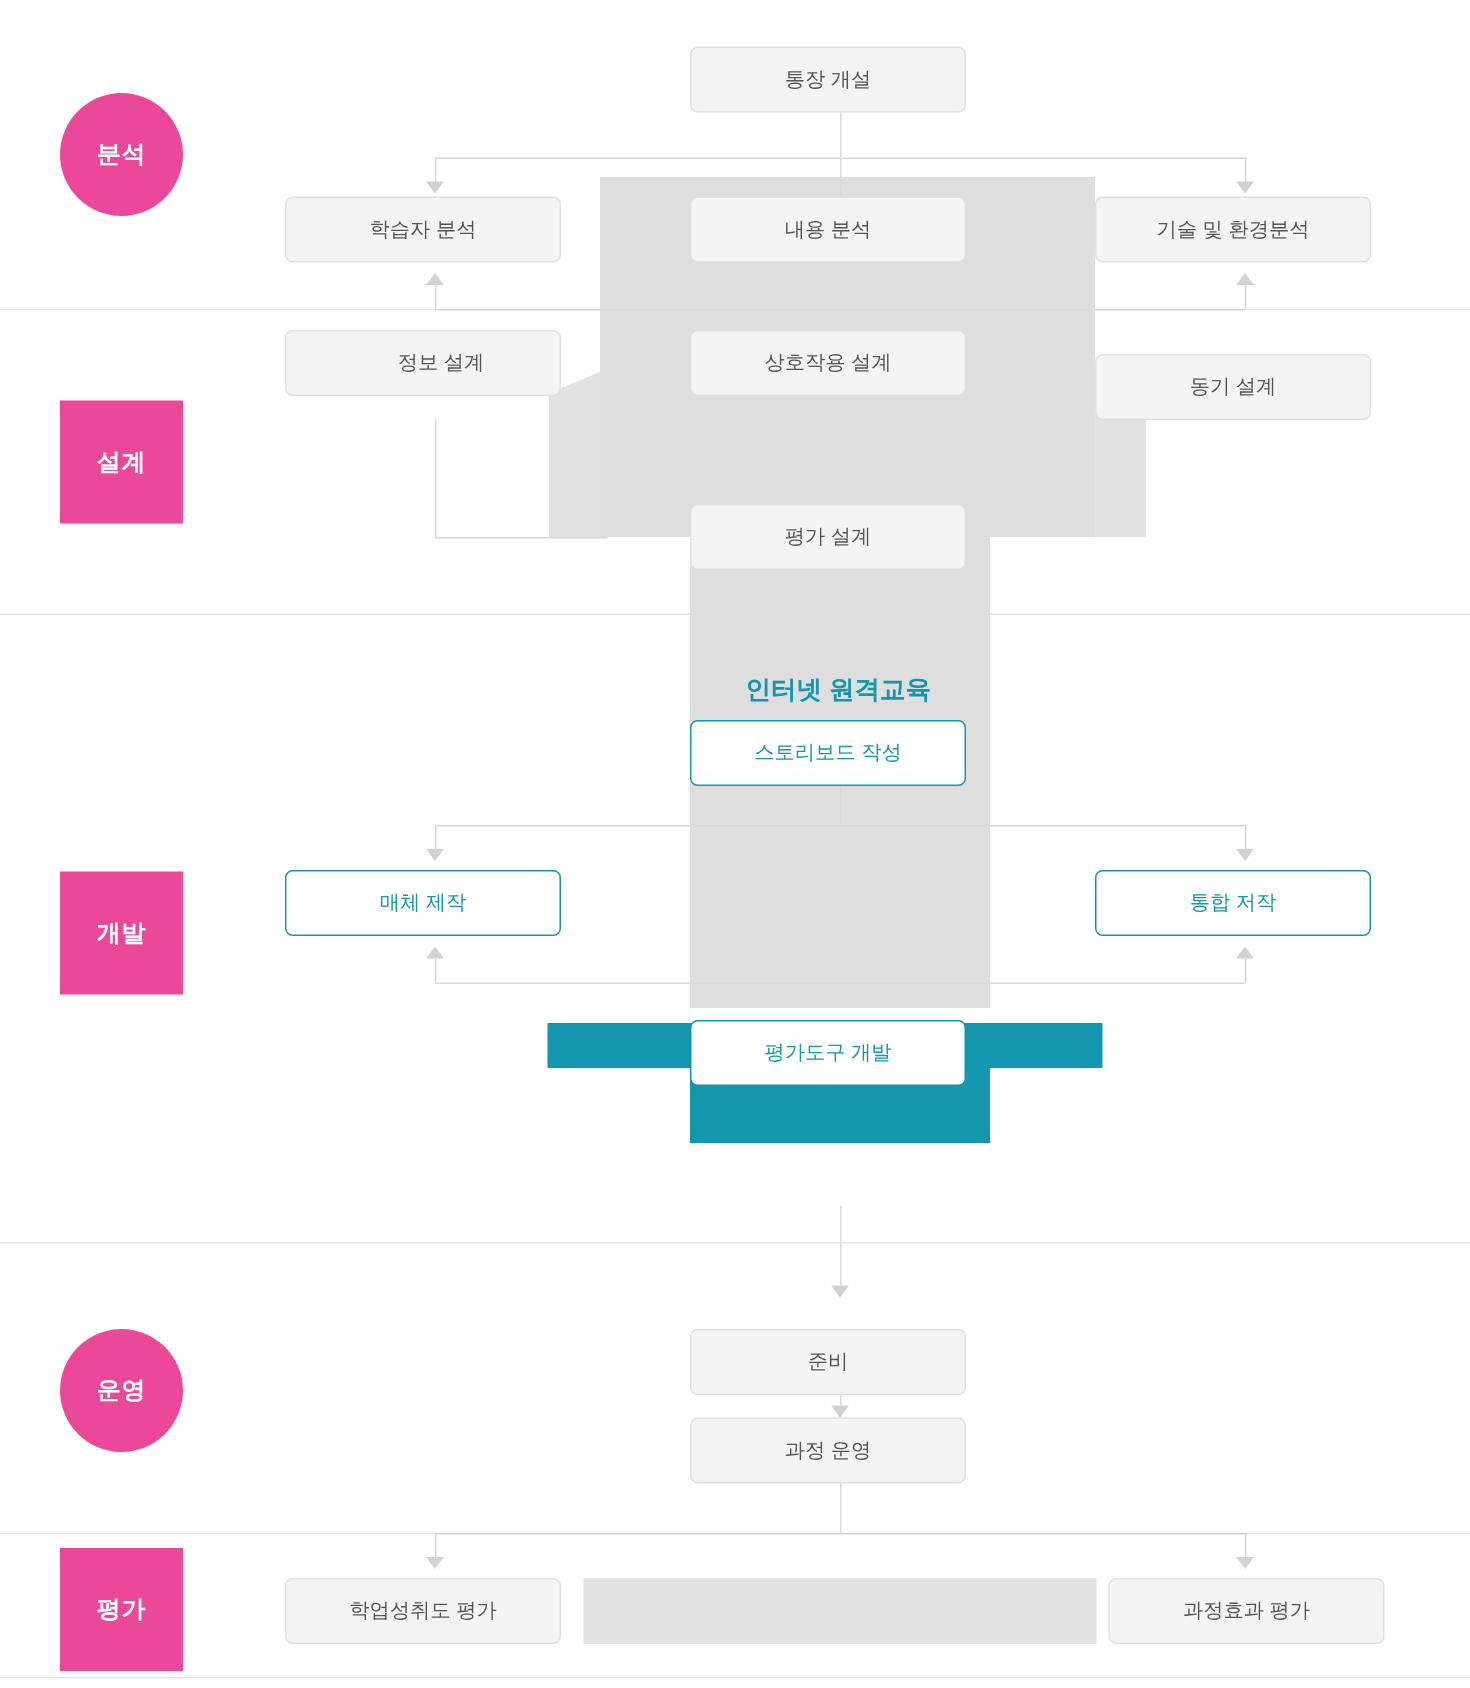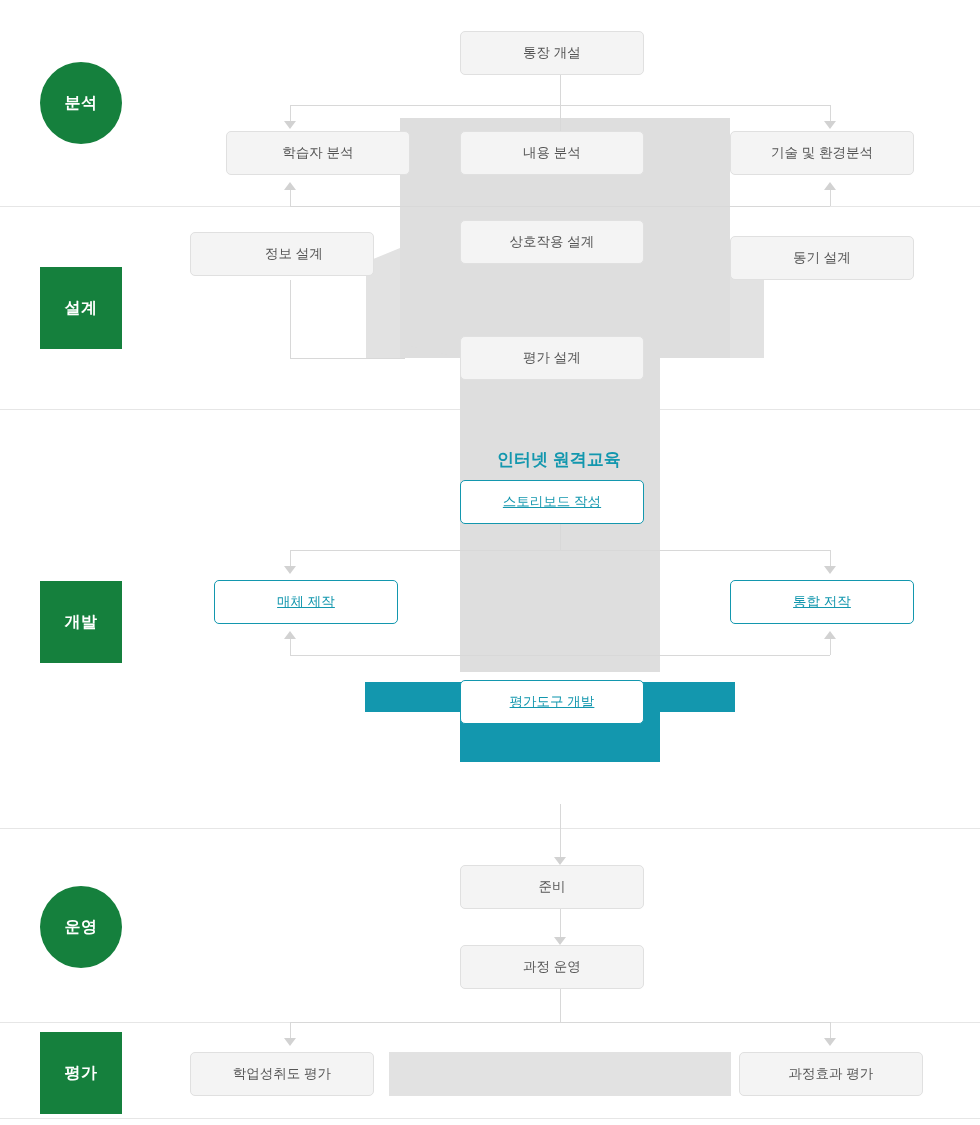--- a/index.html
+++ b/index.html
@@ -20,21 +20,21 @@
     position:absolute;
     left:0; width:980px; height:1px;
     background:#e6e6e6;
     z-index:1;
   }
 
   
   .badge{
     position:absolute;
     width:82px; height:82px;
-    background:#15803d;
+    background:#ec4899;
     color:#ffffff;
     display:flex; align-items:center; justify-content:center;
     font-size:16px; font-weight:700;
     letter-spacing:.5px;
     z-index:6;
   }
   .badge.circle{border-radius:50%;}
   .badge.square{border-radius:0;}
 
   
@@ -138,21 +138,20 @@
   }
   .node.grey{
     background:#f4f4f4;
     border:1px solid #e0e0e0;
     color:#555555;
   }
   .node.teal{
     background:#ffffff;
     border:1px solid #1397ae;
     color:#1397ae;
-    text-decoration:underline;
   }
 
   
   .ln{
     position:absolute;
     background:#d8d8d8;
     z-index:4;
   }
   .ln.h{height:1px;}
   .ln.v{width:1px;}
@@ -265,57 +264,57 @@
   <div class="ln v" style="left:290px; top:1022px; height:18px;"></div>
   <div class="ln v" style="left:830px; top:1022px; height:18px;"></div>
   <div class="arrow-d" style="left:284px; top:1038px;"></div>
   <div class="arrow-d" style="left:824px; top:1038px;"></div>
 
   <div class="section-title" style="left:497px; top:448px;">인터넷 원격교육</div>
 
   <div class="node grey" style="left:460px; top:31px;">
     <span>통장 개설</span>
   </div>
-  <div class="node grey" style="left:190px; top:131px;margin-left:36px;">
+  <div class="node grey" style="left:190px; top:131px;">
     <span>학습자 분석</span>
   </div>
   <div class="node grey" style="left:460px; top:131px;">
     <span>내용 분석</span>
   </div>
   <div class="node grey" style="left:730px; top:131px;">
     <span>기술 및 환경분석</span>
   </div>
 
-  <div class="node grey" style="left:190px; top:232px;padding-left:24px;">
+  <div class="node grey" style="left:190px; top:220px;padding-left:24px;">
     <span>정보 설계</span>
   </div>
   <div class="node grey" style="left:460px; top:220px;">
     <span>상호작용 설계</span>
   </div>
   <div class="node grey" style="left:730px; top:236px;">
     <span>동기 설계</span>
   </div>
   <div class="node grey" style="left:460px; top:336px;">
     <span>평가 설계</span>
   </div>
 
   <div class="node teal" style="left:460px; top:480px;">
     <span>스토리보드 작성</span>
   </div>
-  <div class="node teal" style="left:190px; top:580px;margin-left:24px;">
+  <div class="node teal" style="left:190px; top:580px;">
     <span>매체 제작</span>
   </div>
   <div class="node teal" style="left:730px; top:580px;">
     <span>통합 저작</span>
   </div>
   <div class="node teal" style="left:460px; top:680px;">
     <span>평가도구 개발</span>
   </div>
 
-  <div class="node grey" style="left:460px; top:865px;align-items:center;">
+  <div class="node grey" style="left:460px; top:886px;align-items:center;">
     <span>준비</span>
   </div>
   <div class="node grey" style="left:460px; top:945px;">
     <span>과정 운영</span>
   </div>
 
   <div class="node grey" style="left:190px; top:1052px;">
     <span>학업성취도 평가</span>
   </div>
   <div class="node grey" style="left:739px; top:1052px;">

